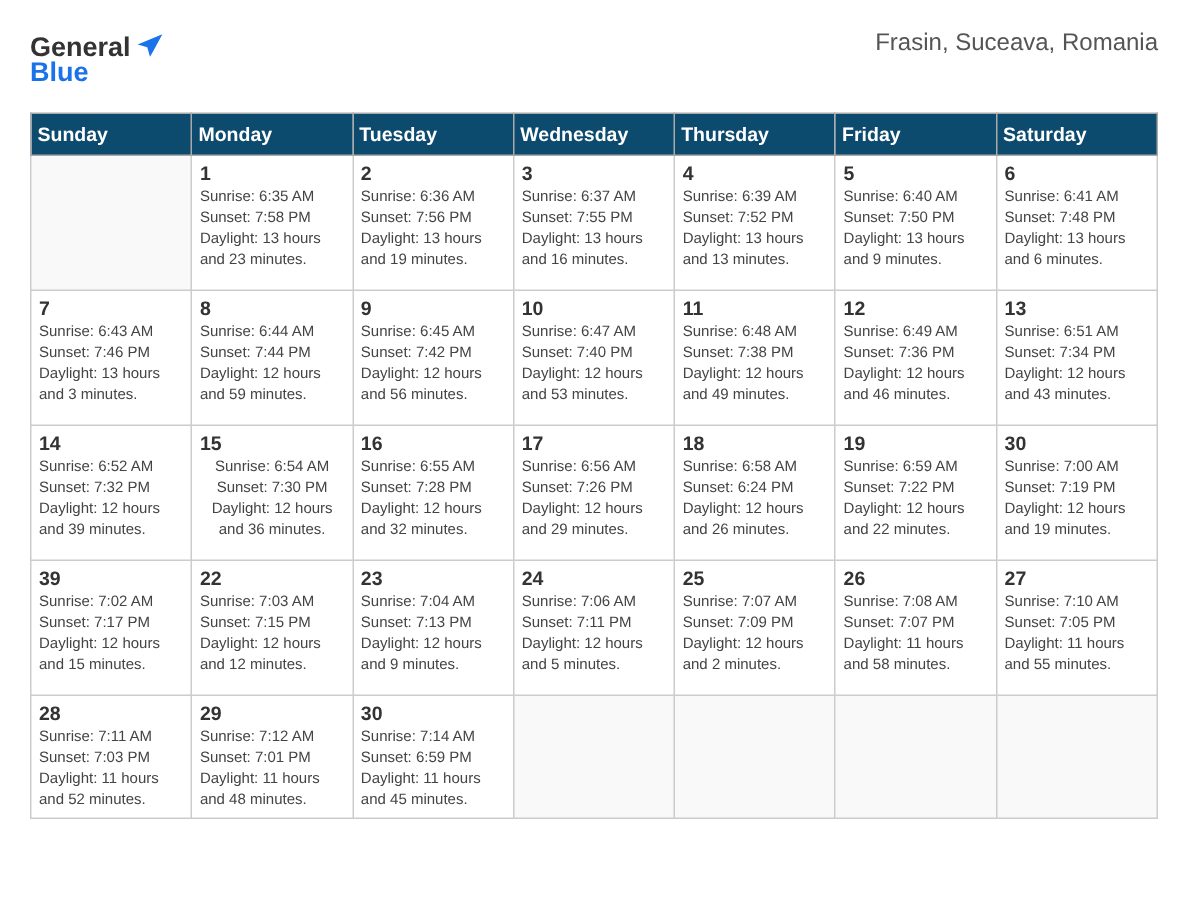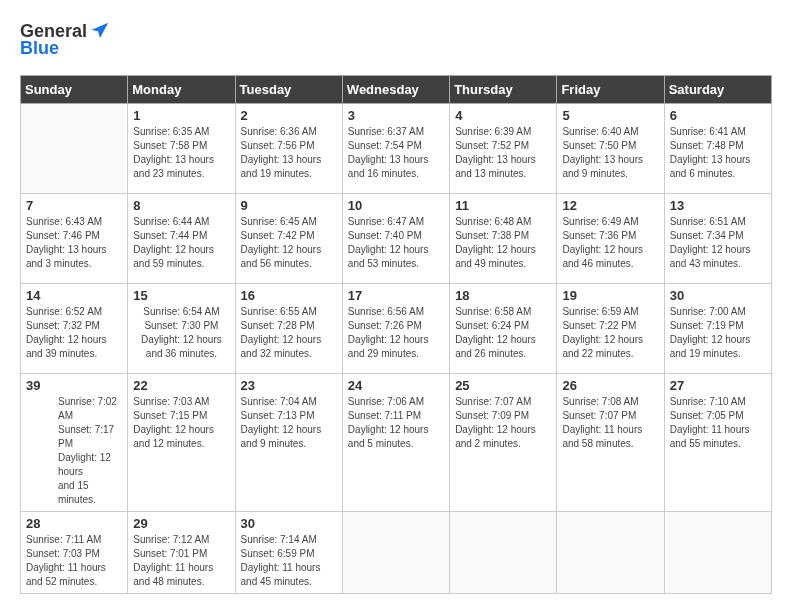--- a/index.html
+++ b/index.html
@@ -31,21 +31,21 @@
     .location-title {
       font-size: 16px;
       color: #555;
     }
     table {
       width: 100%;
       border-collapse: collapse;
       table-layout: fixed;
     }
     th {
-      background-color: #404040;
+      background-color: #0c4a6e;
       color: white;
       padding: 6px 4px;
       font-size: 13px;
       text-align: left;
       border: 1px solid #aaa;
     }
     td {
       vertical-align: top;
       border: 1px solid #ccc;
       padding: 4px 5px;
@@ -81,20 +81,21 @@
       <div style="display:flex; align-items:center; gap:2px;">
         <span style="font-size:18px; font-weight:bold; color:#333;">General</span>
         <svg width="22" height="22" viewBox="0 0 24 24" fill="#1a73e8">
           <path d="M21 3L3 10.5l7 2 2 7 2.5-4.5L21 3z"></path>
         </svg>
       </div>
       <span style="font-size:18px; font-weight:bold; color:#1a73e8; margin-top:-4px;">Blue</span>
     </div>
   </div>
   <div class="title-area">
+    <div class="location-title">Frasin, Suceava, Romania</div>
   </div>
 </div>
 
 <table>
   <thead>
     <tr>
     <th>Sunday</th>
         <th>Monday</th>
         <th>Tuesday</th>
         <th>Wednesday</th>
@@ -116,21 +117,21 @@
         <td>
           <span class="day-num">2</span>
           <div class="day-info" style="white-space: pre-line;">Sunrise: 6:36 AM
 Sunset: 7:56 PM
 Daylight: 13 hours
 and 19 minutes.</div>
         </td>
         <td>
           <span class="day-num">3</span>
           <div class="day-info" style="white-space: pre-line;">Sunrise: 6:37 AM
-Sunset: 7:54 PM
+Sunset: 7:55 PM
 Daylight: 13 hours
 and 16 minutes.</div>
         </td>
         <td>
           <span class="day-num">4</span>
           <div class="day-info" style="white-space: pre-line;">Sunrise: 6:39 AM
 Sunset: 7:52 PM
 Daylight: 13 hours
 and 13 minutes.</div>
         </td>
@@ -247,21 +248,21 @@
           <span class="day-num">30</span>
           <div class="day-info" style="white-space: pre-line;">Sunrise: 7:00 AM
 Sunset: 7:19 PM
 Daylight: 12 hours
 and 19 minutes.</div>
         </td>
       </tr>
       <tr>
         <td>
           <span class="day-num">39</span>
-          <div class="day-info" style="white-space: pre-line; margin-left: 32px;">Sunrise: 7:02 AM
+          <div class="day-info" style="white-space: pre-line;">Sunrise: 7:02 AM
 Sunset: 7:17 PM
 Daylight: 12 hours
 and 15 minutes.</div>
         </td>
         <td>
           <span class="day-num">22</span>
           <div class="day-info" style="white-space: pre-line;">Sunrise: 7:03 AM
 Sunset: 7:15 PM
 Daylight: 12 hours
 and 12 minutes.</div>

